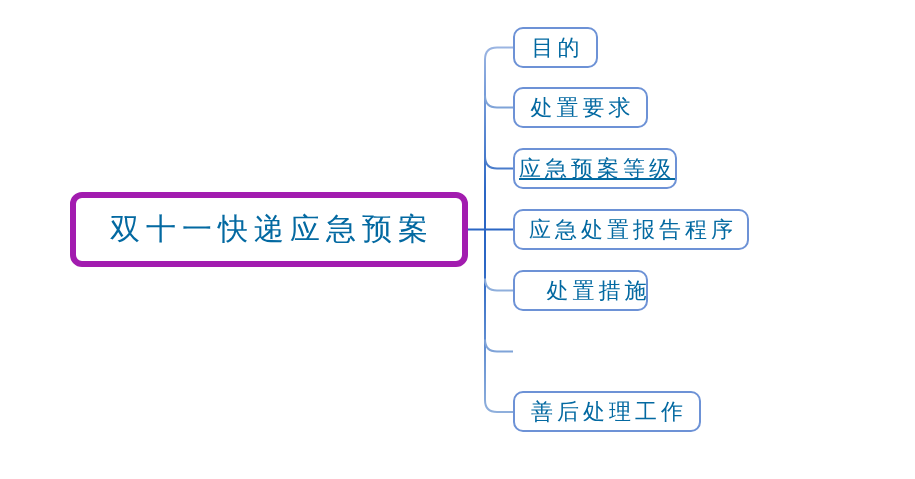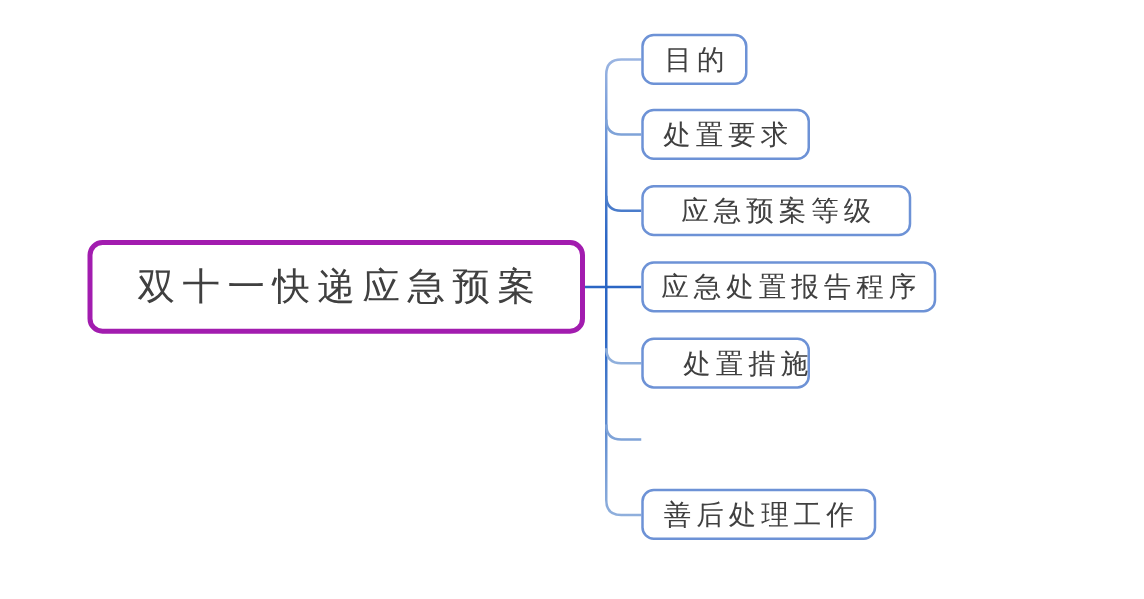--- a/index.html
+++ b/index.html
@@ -23,45 +23,45 @@
     height: 479px;
   }
   .node {
     position: absolute;
     box-sizing: border-box;
     display: flex;
     align-items: center;
     justify-content: center;
     background: #ffffff;
     white-space: nowrap;
-    color: #404040;
+    color: #0369a1;
     cursor: default;
   }
   .root-node {
     left: 70px;
     top: 192px;
     width: 398px;
     height: 75px;
-    border: 4px solid #a21caf;
+    border: 6px solid #a21caf;
     border-radius: 12px;
     font-size: 30px;
     letter-spacing: 6px;
     text-indent: 6px; 
   }
   .topic-node {
     height: 41px;
     border: 2px solid #6d92d6;
     border-radius: 10px;
     font-size: 22px;
     letter-spacing: 4px;
     text-indent: 4px;
   }
   .topic-1 { left: 513px; top: 27px;  width: 85px;  }
   .topic-2 { left: 513px; top: 87px;  width: 135px; }
-  .topic-3 { left: 513px; top: 148px; width: 216px; }
+  .topic-3 { left: 513px; top: 148px; width: 164px; text-decoration: underline; }
   .topic-4 { left: 513px; top: 209px; width: 236px; }
   .topic-5 { left: 513px; top: 270px; width: 135px; padding-left: 32px; }
   .topic-6 { left: 513px; top: 331px; width: 137px; }
   .topic-7 { left: 513px; top: 391px; width: 188px; }
 </style>
 </head>
 <body>
 
 <div class="canvas">
 

